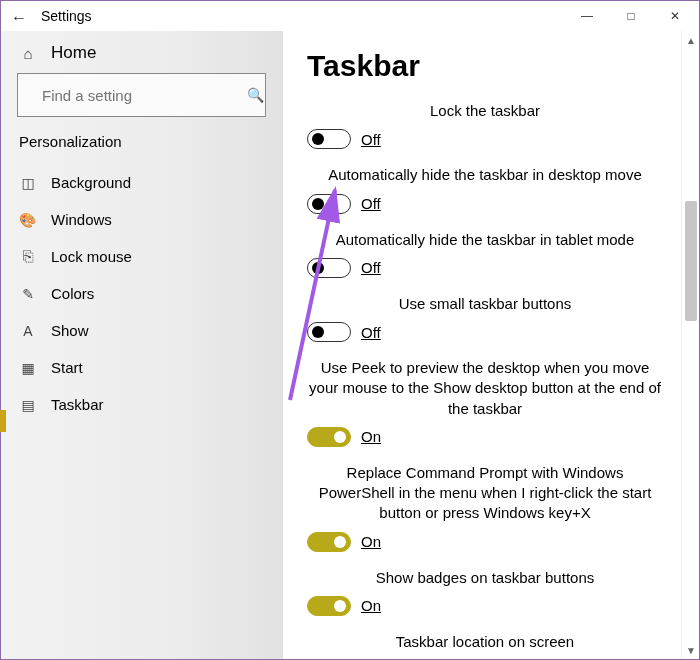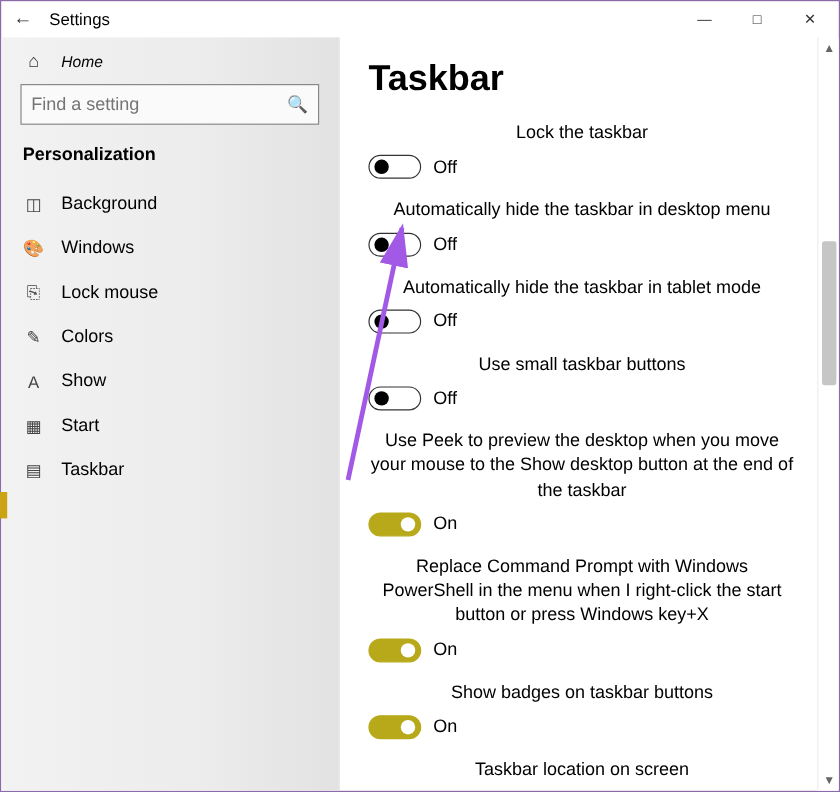--- a/index.html
+++ b/index.html
@@ -19,45 +19,45 @@
   .winbtn { width: 44px; height: 28px; display:flex; align-items:center; justify-content:center; font-size:12px; color:#333; cursor:pointer; }
   .content { flex:1; display:flex; overflow:hidden; }
   .sidebar {
     width: 282px; height: 100%;
     background: linear-gradient(to right, #f2f2f2 0%, #ececec 60%, #e2e2e2 100%);
     border-right: 1px solid #ddd;
     padding: 6px 0 0 0;
   }
   .home-row { display:flex; align-items:center; gap:14px; padding: 6px 18px 10px 18px; cursor:pointer; }
   .home-row span.icon { width:18px; text-align:center; font-size:15px; color:#333; }
-  .home-row .label { font-size:13px; color:#000;font-style:italic; }
+  .home-row .label { font-size:17px; color:#000; }
   .searchbox {
-    margin: 0 16px 14px 16px; height: 34px; border:1px solid #888; background:#fafafa;
-    display:flex; align-items:center; padding: 0 8px; gap:6px;
+    margin: 0 16px 14px 16px; height: 44px; border:1px solid #888; background:#fafafa;
+    display:flex; align-items:center; padding: 0 24px; gap:6px;
   }
   .searchbox input { border:0; outline:0; background:transparent; flex:1; font-size:15px; color:#666; }
   .searchbox .sicon { color:#555; font-size:14px; }
-  .section-header { font-size:15px; font-weight:700; padding: 2px 18px 14px 18px; color:#000; }
+  .section-header { font-size:15px; font-weight:400; padding: 2px 18px 14px 18px; color:#000; }
   .nav-item { display:flex; align-items:center; gap:14px; padding: 10px 18px; cursor:pointer; font-size:15px; color:#000; }
   .nav-item .icon { width:18px; text-align:center; color:#444; font-size:14px; }
   .left-gold { position:absolute; left:0; top:410px; width:6px; height:22px; background:#caa414; }
 
   .main { flex:1; position:relative; display:flex; }
   .main-inner { flex:1; padding: 18px 18px 0 24px; overflow:hidden; }
   .page-title { font-size:30px; font-weight:600; margin-bottom:18px; color:#000; }
   .setting { margin-bottom: 16px; text-align: center; }
   .setting-label { font-size:15px; color:#000; margin-bottom:8px; line-height:1.35; }
   .toggle-row { display:flex; align-items:center; gap:10px; }
   .toggle {
     width:44px; height:20px; border-radius:10px; border:1px solid #333; position:relative; cursor:pointer; background:#fff;
   }
   .toggle .knob { width:12px; height:12px; border-radius:50%; background:#000; position:absolute; top:3px; left:4px; }
   .toggle.on { background:#b8a91a; border-color:#b8a91a; }
   .toggle.on .knob { background:#fff; left:auto; right:4px; }
-  .toggle-status { font-size:15px; color:#000; }
+  .toggle-status { font-size:15px; color:#000;text-decoration:underline; }
   .scrollbar { width:18px; border-left:1px solid #eee; background:#fff; position:relative; }
   .scroll-up, .scroll-down {
     position:absolute; width:18px; height:18px; display:flex; align-items:center; justify-content:center;
     font-size:10px; color:#666; cursor:pointer;
   }
   .scroll-up { top:0; }
   .scroll-down { bottom:0; }
   .scroll-thumb { position:absolute; top:170px; height:120px; width:12px; left:3px; background:#c6c6c6; border-radius:2px; cursor:pointer; }
 
   
@@ -130,21 +130,21 @@
           <div class="setting-label">Lock the taskbar</div>
           <div class="toggle-row">
             <div class="toggle">
                 <div class="knob"></div>
               </div>
             <span class="toggle-status">Off</span>
           </div>
         </div>
 
         <div class="setting">
-          <div class="setting-label">Automatically hide the taskbar in desktop menu</div>
+          <div class="setting-label">Automatically hide the taskbar in desktop move</div>
           <div class="toggle-row">
             <div class="toggle">
                 <div class="knob"></div>
               </div>
             <span class="toggle-status">Off</span>
           </div>
         </div>
 
         <div class="setting">
           <div class="setting-label">Automatically hide the taskbar in tablet mode</div>

